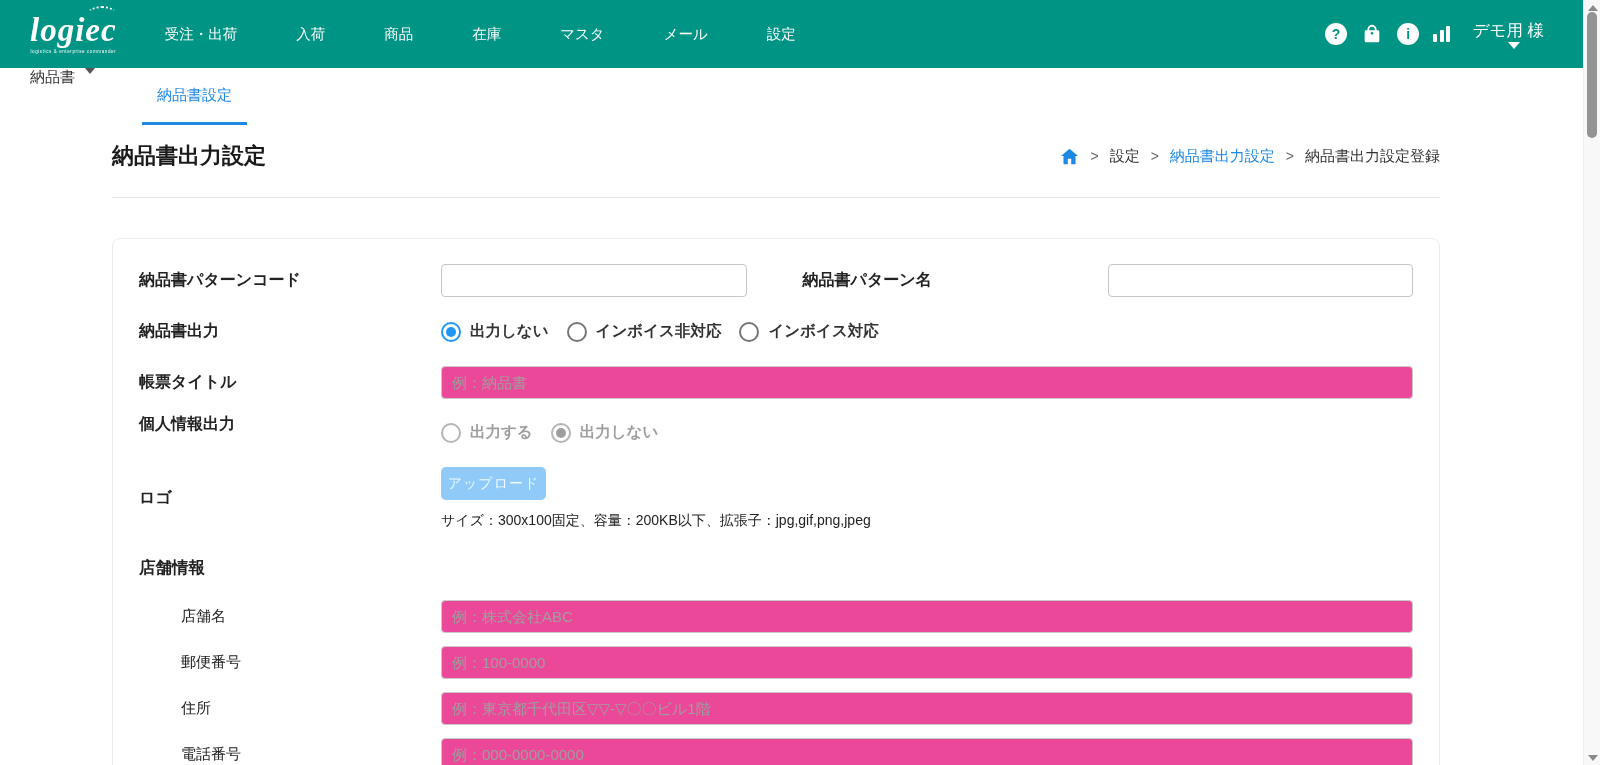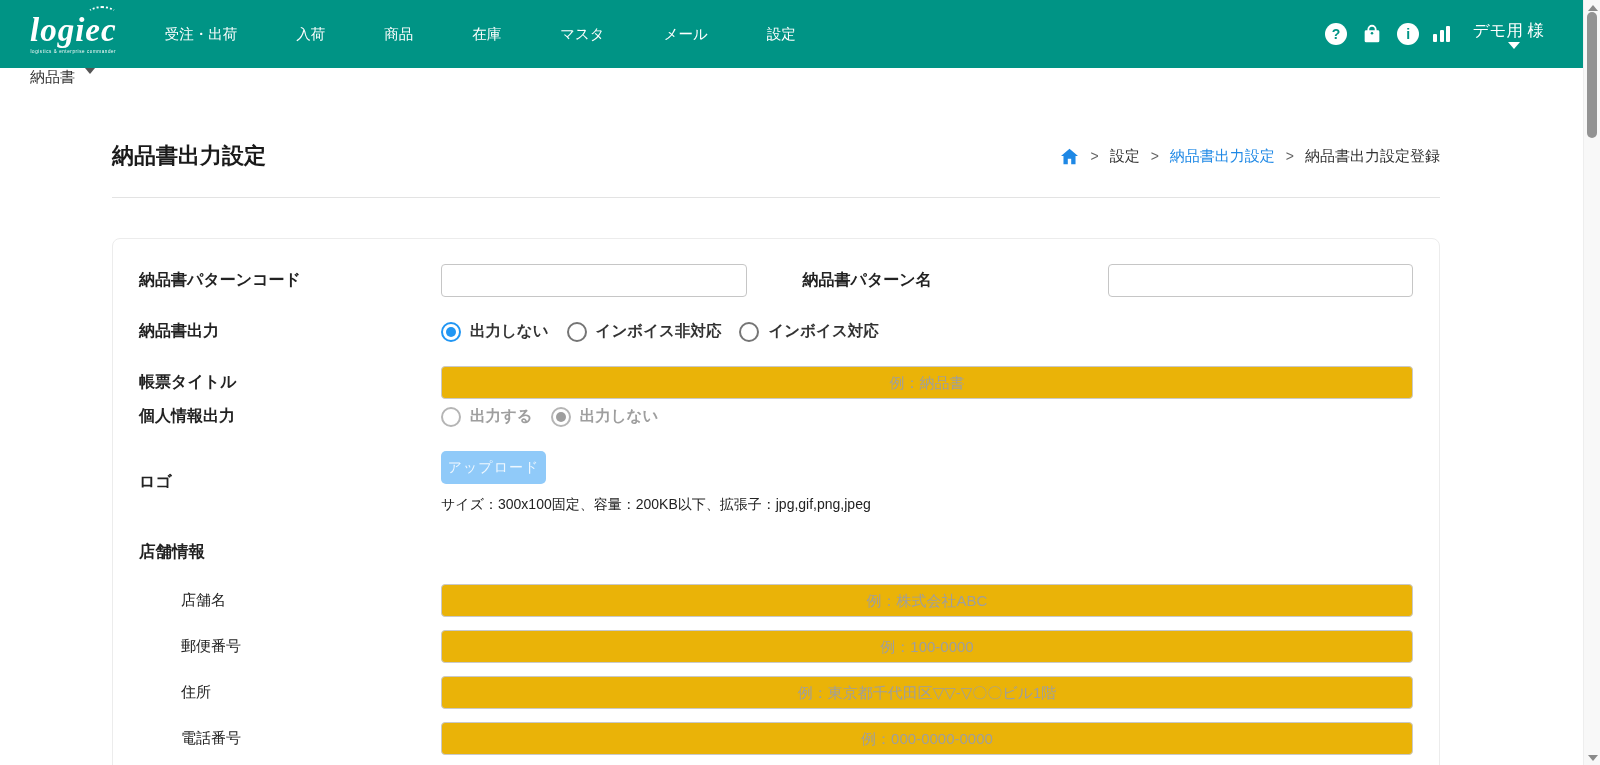--- a/index.html
+++ b/index.html
@@ -57,33 +57,33 @@
   
   .card { margin:40px 160px 0 112px; border:1px solid #ececec; border-radius:8px;
     padding:25px 26px 60px 26px; min-height:620px; background:#fff; }
   .frow { display:flex; align-items:center; }
   .flabel { width:302px; flex:none; font-size:16px; font-weight:bold; color:#222; }
   .flabel.sub { font-weight:normal; font-size:15px; padding-left:42px; }
   .finput { height:33px; border:1px solid #c6c6c6; border-radius:4px; font-size:15px;
     padding:0 10px; background:#fff; color:#333; outline:none;
     font-family:"Liberation Sans","DejaVu Sans",sans-serif; }
   .finput::placeholder { color:#9e9e9e; }
-  .finput:disabled { background:#eab308; border-color:#c9c9c9;text-align:center; }
+  .finput:disabled { background:#ec4899; border-color:#c9c9c9; }
   .w-short { width:306px; }
   .w-full { width:974px; }
   .flabel2 { width:305px; flex:none; margin-left:56px; font-size:16px; font-weight:bold; }
 
   .radio { display:inline-flex; align-items:center; margin-right:18px; cursor:pointer;font-weight:bold; }
   .radio-circle { width:20px; height:20px; border-radius:50%; border:2px solid #757575;
     background:#fff; margin-right:9px; position:relative; flex:none; }
   .radio.selected .radio-circle { border-color:#2196f3; }
   .radio.selected .radio-circle::after { content:""; position:absolute; left:3px; top:3px;
     width:10px; height:10px; border-radius:50%; background:#2196f3; }
   .radio-label { font-size:15.5px; color:#333; }
-  .radio.disabled { cursor:default; }
+  .radio.disabled { cursor:default;margin-top:16px; }
   .radio.disabled .radio-circle { border-color:#b5b5b5; }
   .radio.disabled .radio-label { color:#9e9e9e; }
   .radio.disabled.selected .radio-circle { border-color:#b5b5b5; }
   .radio.disabled.selected .radio-circle::after { background:#9e9e9e; }
 
   .upload-btn { width:105px; height:33px; background:#90caf9; border:none; border-radius:5px;
     color:rgba(255,255,255,.85); font-size:14px; letter-spacing:1px;
     font-family:"Liberation Sans","DejaVu Sans",sans-serif; }
   .upload-note { font-size:14px; color:#222; margin-top:12px; }
 
@@ -144,20 +144,21 @@
       <span class="caret-down-white"></span>
     </div>
   </div>
 </div>
 
 <div class="subnav">
   <div class="subnav-dd">
     <span class="subnav-dd-label">納品書</span>
     <span class="caret-down-dark"></span>
   </div>
+  <div class="subnav-tab">納品書設定</div>
 </div>
 
 <div class="title-row">
   <div class="page-title">納品書出力設定</div>
   <div class="breadcrumb">
     <span class="home-icon">
       <svg width="19" height="17" viewBox="0 0 24 22">
         <path fill="#1e88e5" d="M12 1l11 9.5h-3.2V21h-5.6v-7h-4.4v7H4.2V10.5H1z"></path>
       </svg>
     </span>

